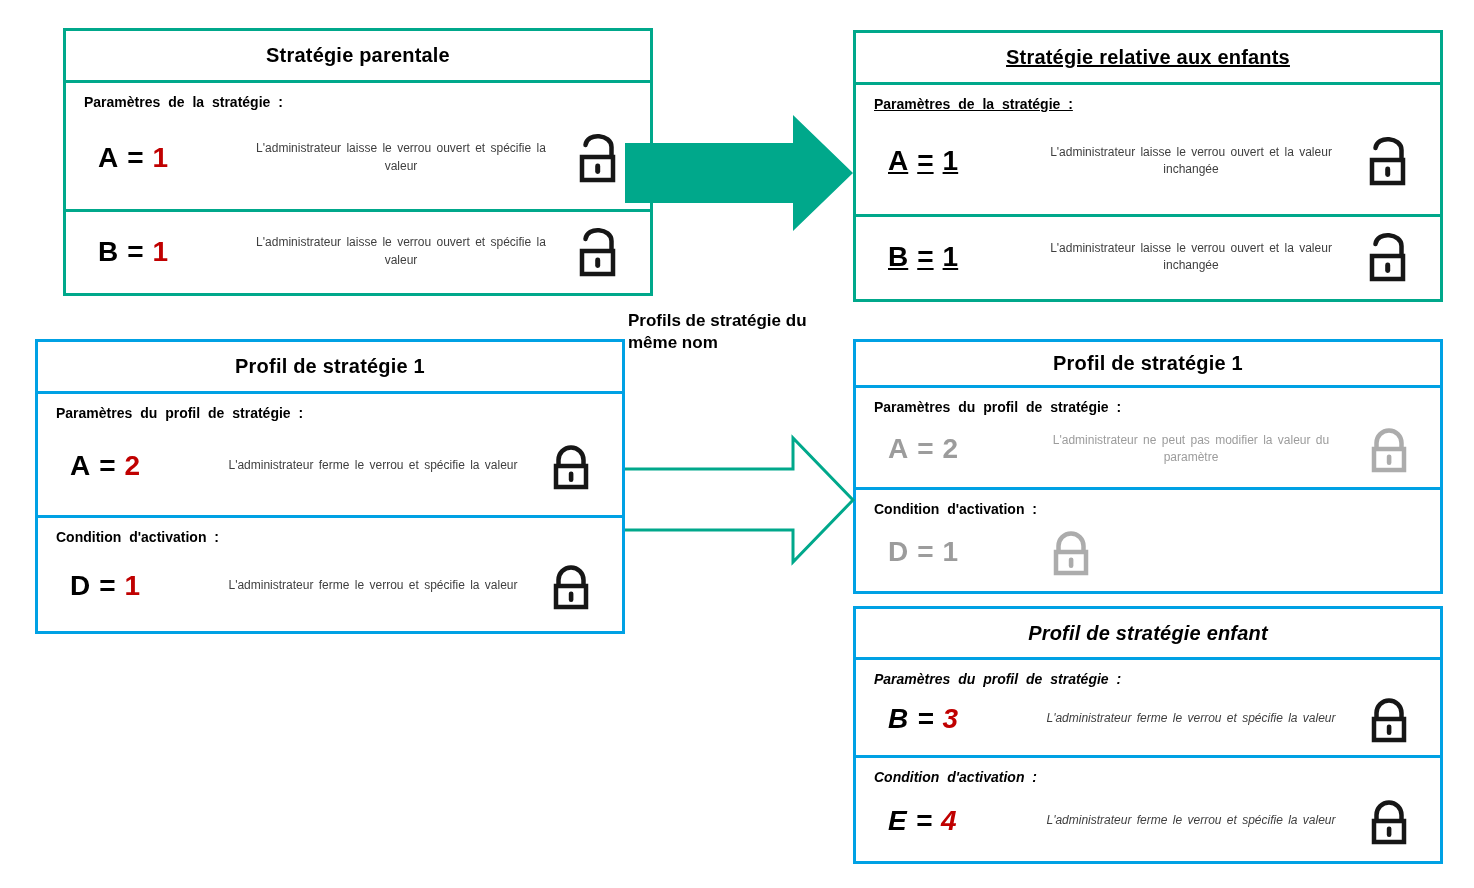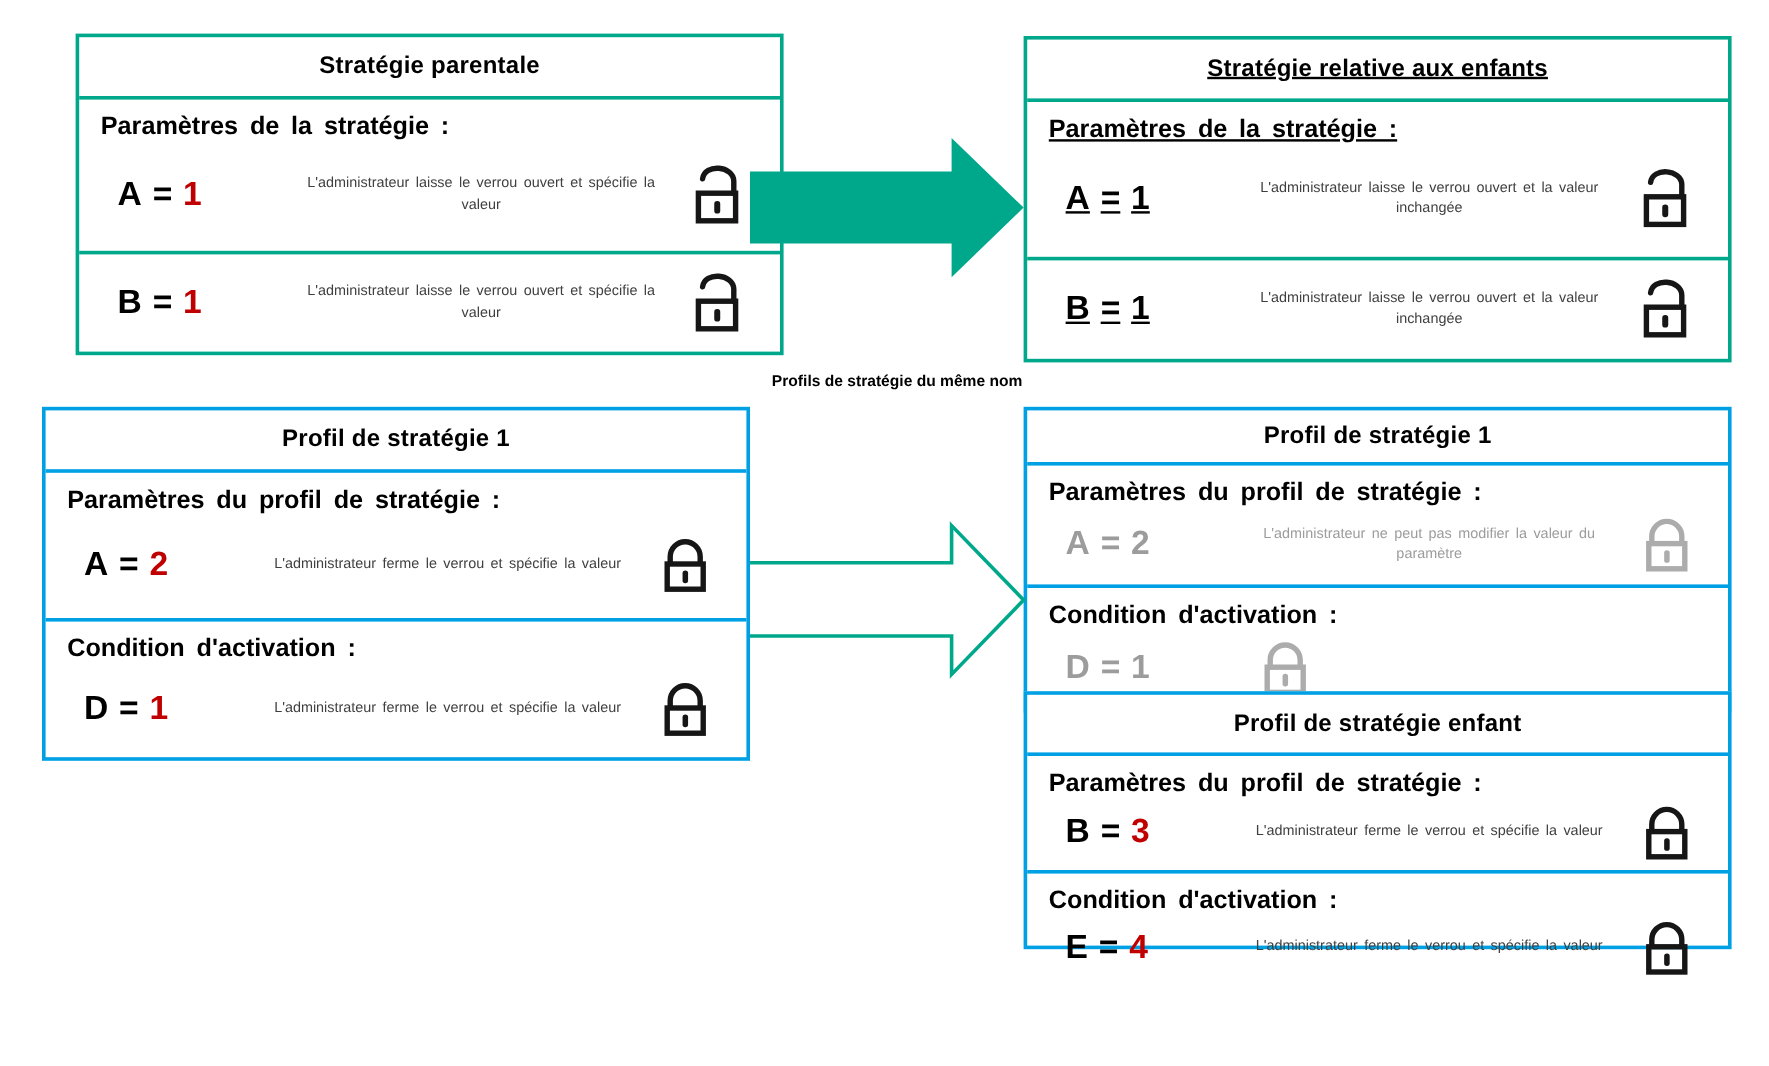--- a/index.html
+++ b/index.html
@@ -10,41 +10,41 @@
   }
   .box{position:absolute;background:#fff;border:3px solid;display:grid;box-sizing:border-box;}
   .box.teal{border-color:var(--teal);}
   .box.blue{border-color:var(--blue);margin-top:16px;}
   .box-header{display:flex;align-items:center;justify-content:center;
     font-weight:bold;font-size:20px;color:#000;letter-spacing:.2px;}
   .box-row{border-top:3px solid;box-sizing:border-box;position:relative;
     display:flex;flex-direction:column;padding:2px 12px 4px 18px;}
   .teal .box-row{border-top-color:var(--teal);}
   .blue .box-row{border-top-color:var(--blue);justify-content:flex-end;}
-  .row-label{font-weight:bold;font-size:21px;color:#000;word-spacing:4px;margin-top:9px;min-height:0;}
+  .row-label{font-weight:bold;font-size:14px;color:#000;word-spacing:4px;margin-top:9px;min-height:0;}
   .row-label:empty{margin:0;}
   .row-body{flex:1;display:flex;align-items:center;}
   .param-expr{width:158px;flex:0 0 158px;font-size:28px;font-weight:bold;color:#000;
     display:flex;align-items:center;gap:9px;padding-left:14px;box-sizing:border-box;}
   .desc{flex:1;text-align:center;font-size:12px;line-height:1.42;color:var(--desc);word-spacing:2px;}
   .desc span{display:inline-block;max-width:355px;}
   .lock-wrap{flex:0 0 78px;display:flex;align-items:center;justify-content:center;}
   .lock-wrap svg{display:block;}
   .black-lock{color:#161616;}
   .gray-lock{color:var(--grayLock);}
   .value-red{color:var(--red);}
   .value-black{color:#000;}
   .gray-row .param-expr,.gray-row .desc{color:var(--grayText);}
   #box-parent{left:35px;top:28px;width:590px;height:268px;grid-template-rows:49px 129px 1fr;margin-left:28px;}
   #box-child-policy{left:853px;top:30px;width:590px;height:272px;grid-template-rows:49px 132px 1fr;text-decoration:underline;}
   #box-profile1-parent{left:35px;top:323px;width:590px;height:295px;grid-template-rows:49px 124px 1fr;}
   #box-profile1-child{left:853px;top:323px;width:590px;height:255px;grid-template-rows:43px 102px 1fr;}
-  #box-child-profile{left:853px;top:560px;width:590px;height:215px;grid-template-rows:48px 98px 1fr;}
-  #connector-label{position:absolute;left:628px;top:310px;width:224px;text-align:right;
-    font-weight:bold;font-size:13px;line-height:1.3;color:#000;}
+  #box-child-profile{left:853px;top:590px;width:590px;height:258px;grid-template-rows:48px 98px 1fr;font-style:italic;}
+  #connector-label{position:absolute;left:628px;top:310px;width:224px;text-align:left;
+    font-weight:bold;font-size:17px;line-height:1.3;color:#000;}
   #arrow-layer{position:absolute;left:0;top:0;pointer-events:none;}
   #arrow-layer .solid-arrow{fill:var(--teal);}
   #arrow-layer .outline-arrow{fill:#ffffff;stroke:var(--teal);stroke-width:3;}
 </style>
 </head>
 <body style="--teal: #00a88b; --blue: #00a1e4; --red: #c00000; --grayText: #9c9c9c; --grayLock: #acacac;">
 
 <svg width="0" height="0" style="position:absolute" aria-hidden="true">
   <defs>
     <g id="lock-open">

